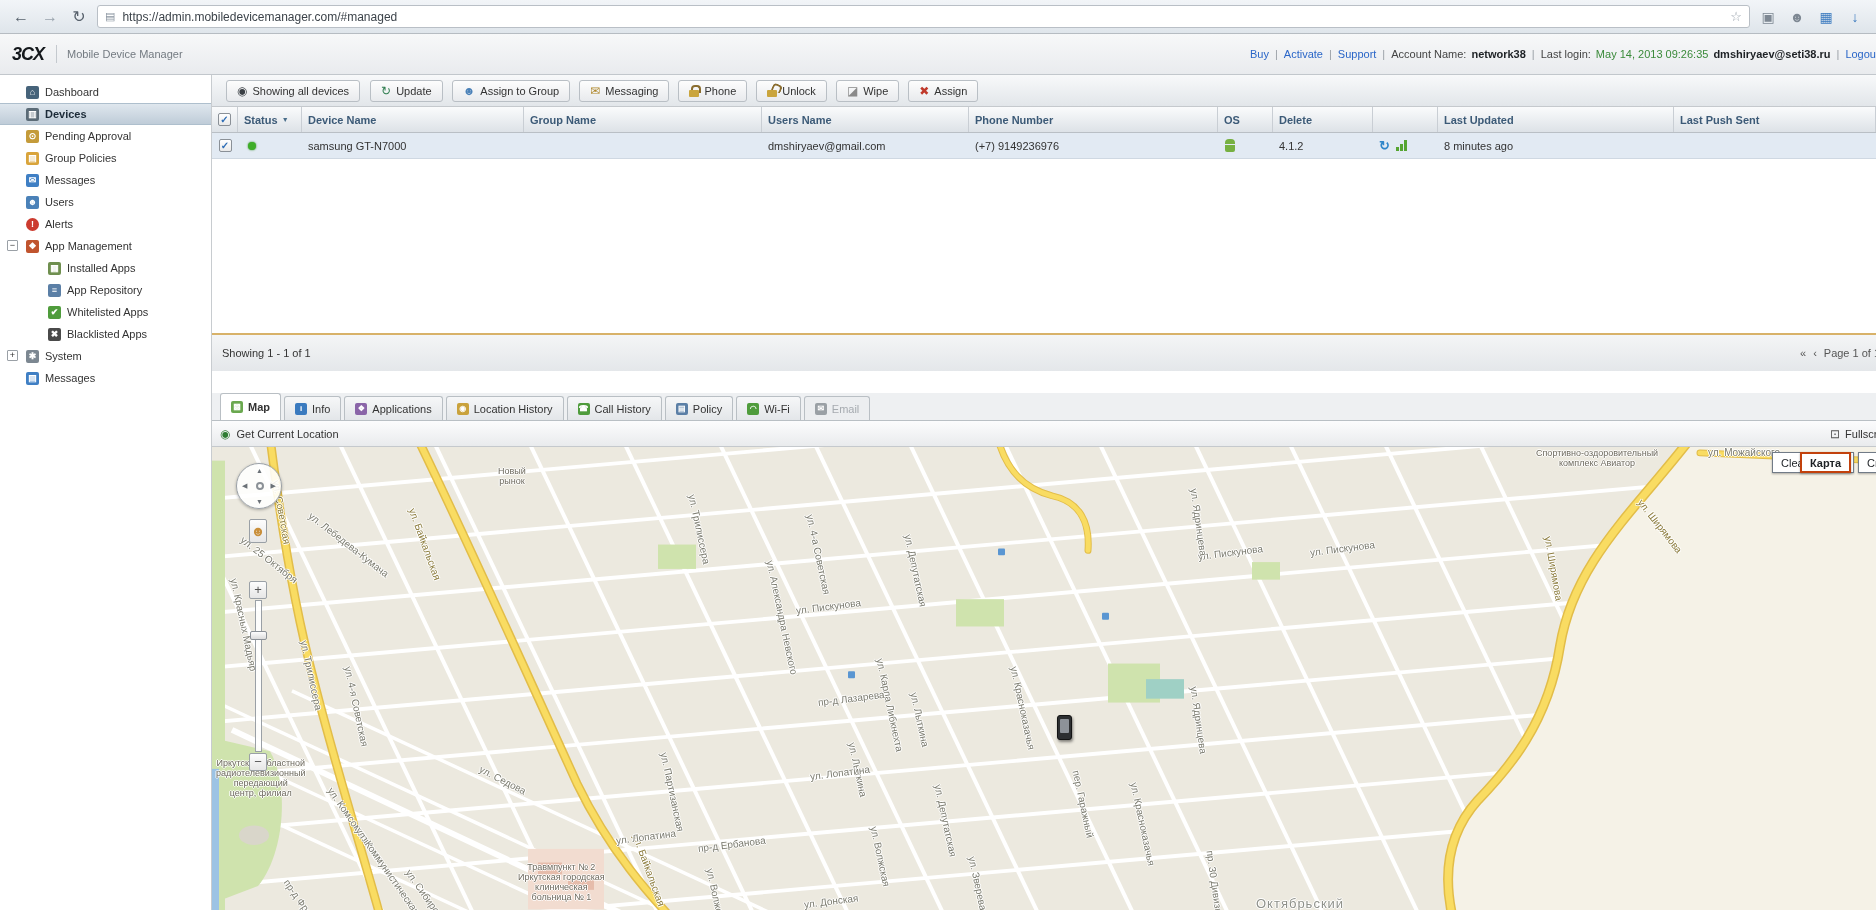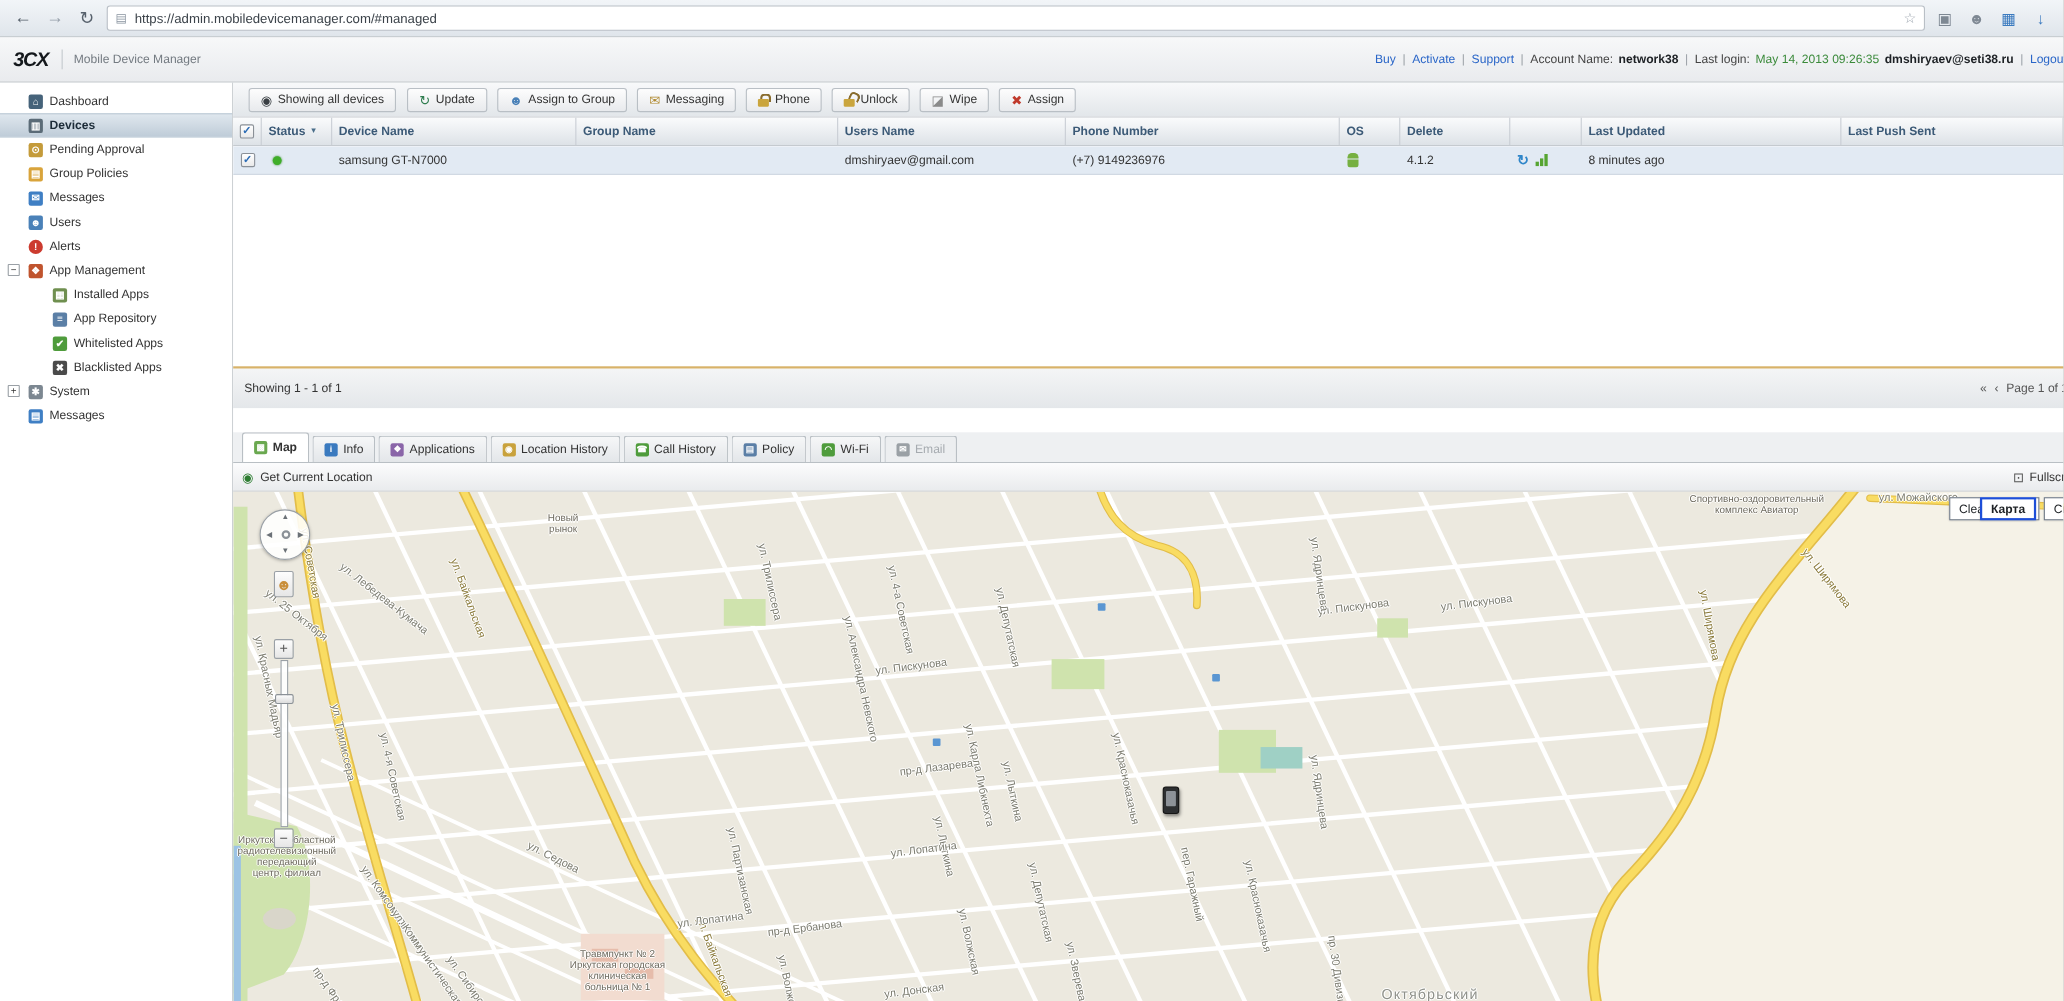--- a/index.html
+++ b/index.html
@@ -143,21 +143,21 @@
   .zoom-plus{left:37px;top:134px}
   .zoom-minus{left:37px;top:306px}
   .zoom-track{position:absolute;left:43px;top:153px;width:7px;height:152px;background:rgba(255,255,255,.9);
     border:1px solid #9aa0a6;z-index:20;cursor:pointer}
   .zoom-handle{position:absolute;left:-6px;top:30px;width:17px;height:9px;
     background:linear-gradient(#fdfdfd,#dcdcdc);border:1px solid #8b9197;border-radius:2px;cursor:pointer}
   .map-btn{position:absolute;top:5px;height:21px;font-size:11px;background:#fff;border:1px solid #717b87;
     box-shadow:0 1px 2px rgba(0,0,0,.3);display:flex;align-items:center;padding:0 8px;z-index:25;
     color:#1d2125;cursor:pointer;white-space:nowrap}
   .clear-marker{left:1560px}
-  .maptype{left:1588px;font-weight:bold;border:2px solid #1d4ed8}
+  .maptype{left:1588px;font-weight:bold;border:2px solid #c2410c}
   .sattype{left:1646px}
 </style>
 </head>
 <body>
 
 <div class="screen">
 
   <div class="chrome">
     <span class="nav-btn">←</span>
     <span class="nav-btn fwd">→</span>

